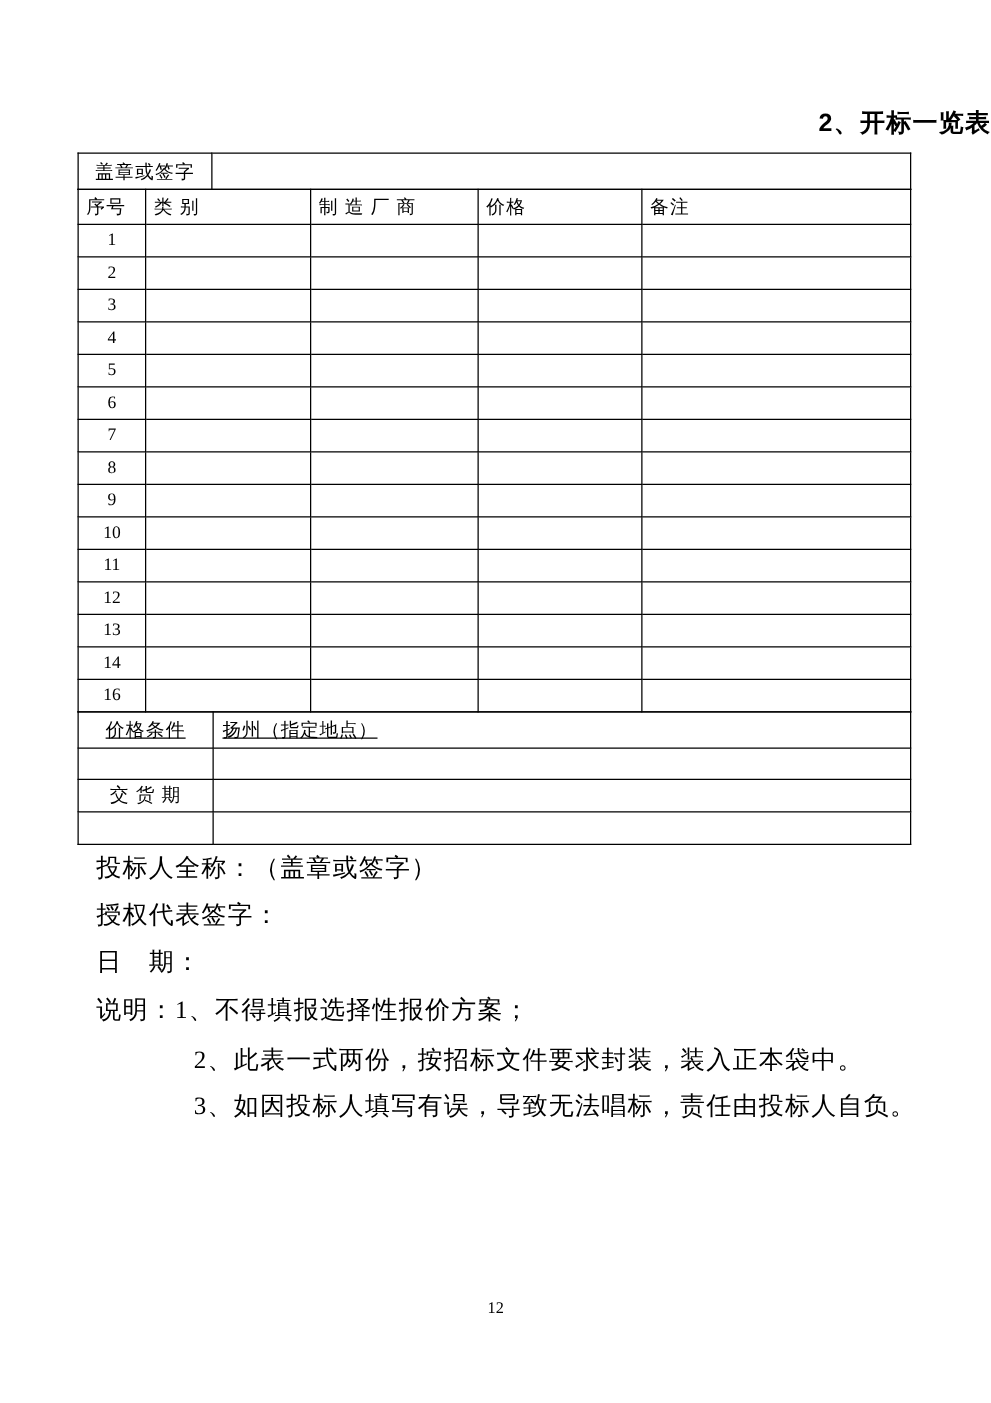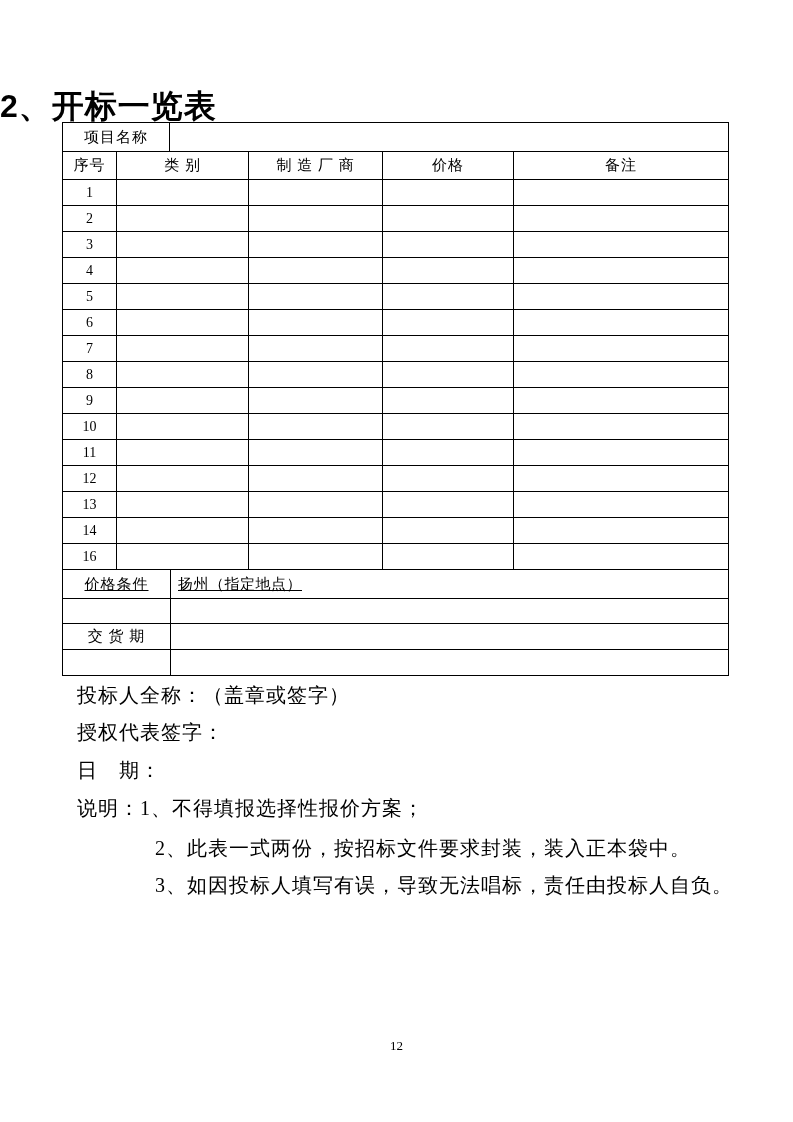--- a/index.html
+++ b/index.html
@@ -3,33 +3,33 @@
 <meta charset="utf-8">
 <style>
   html,body { margin:0; padding:0; background:#ffffff; }
   .page {
     position:relative; width:793px; height:1122px; background:#ffffff;
     color:#000; font-family:"Liberation Serif","DejaVu Serif",serif;
     overflow:hidden;
   }
   .title {
     position:absolute; top:85px; left:0; width:100%;
-    text-align:left; font-family:"Liberation Sans","DejaVu Sans",sans-serif;
-    font-weight:bold; font-size:32px; letter-spacing:1px;
+    text-align:right; font-family:"Liberation Sans","DejaVu Sans",sans-serif;
+    font-weight:bold; font-size:20px; letter-spacing:1px;
   }
   .tablewrap { position:absolute; left:62px; top:122px; width:666px; }
   table { border-collapse:collapse; table-layout:fixed; width:666px; }
   td {
     border:1px solid #000; padding:0 6px; font-size:15px;
     overflow:hidden; white-space:nowrap;
   }
   table + table { margin-top:-1px; }
   .t-top td   { height:28px; }
   .lbl        { text-align:center; letter-spacing:1px; }
-  .hdr td     { height:27px; text-align:center; letter-spacing:1px;margin-top:11px; }
+  .hdr td     { height:27px; text-align:left; letter-spacing:1px;margin-top:11px; }
   .datarow td { height:25px; }
   .datarow .c-no { text-align:center; font-size:14px; }
   .t-bottom .r1 td { height:28px;text-decoration:underline; }
   .t-bottom .r2 td { height:24px; }
   .t-bottom .r3 td { height:25px; }
   .t-bottom .r4 td { height:25px; }
   .t-bottom .val { padding-left:7px; letter-spacing:0.5px;margin-top:20px; }
   .line {
     position:absolute; left:77px; font-size:20px; line-height:17px;
     letter-spacing:1px; white-space:pre;
@@ -49,21 +49,21 @@
 
   <div class="tablewrap">
 
     <table class="t-top">
       <colgroup>
           <col style="width:107px">
           <col style="width:559px">
         </colgroup>
       <tbody>
           <tr>
-        <td class="lbl">项目名称</td>
+        <td class="lbl">盖章或签字</td>
         <td></td>
       </tr>
     </tbody>
       </table>
 
     <table class="t-main">
       <colgroup>
         <col style="width:54px">
           <col style="width:132px">
           <col style="width:134px">

